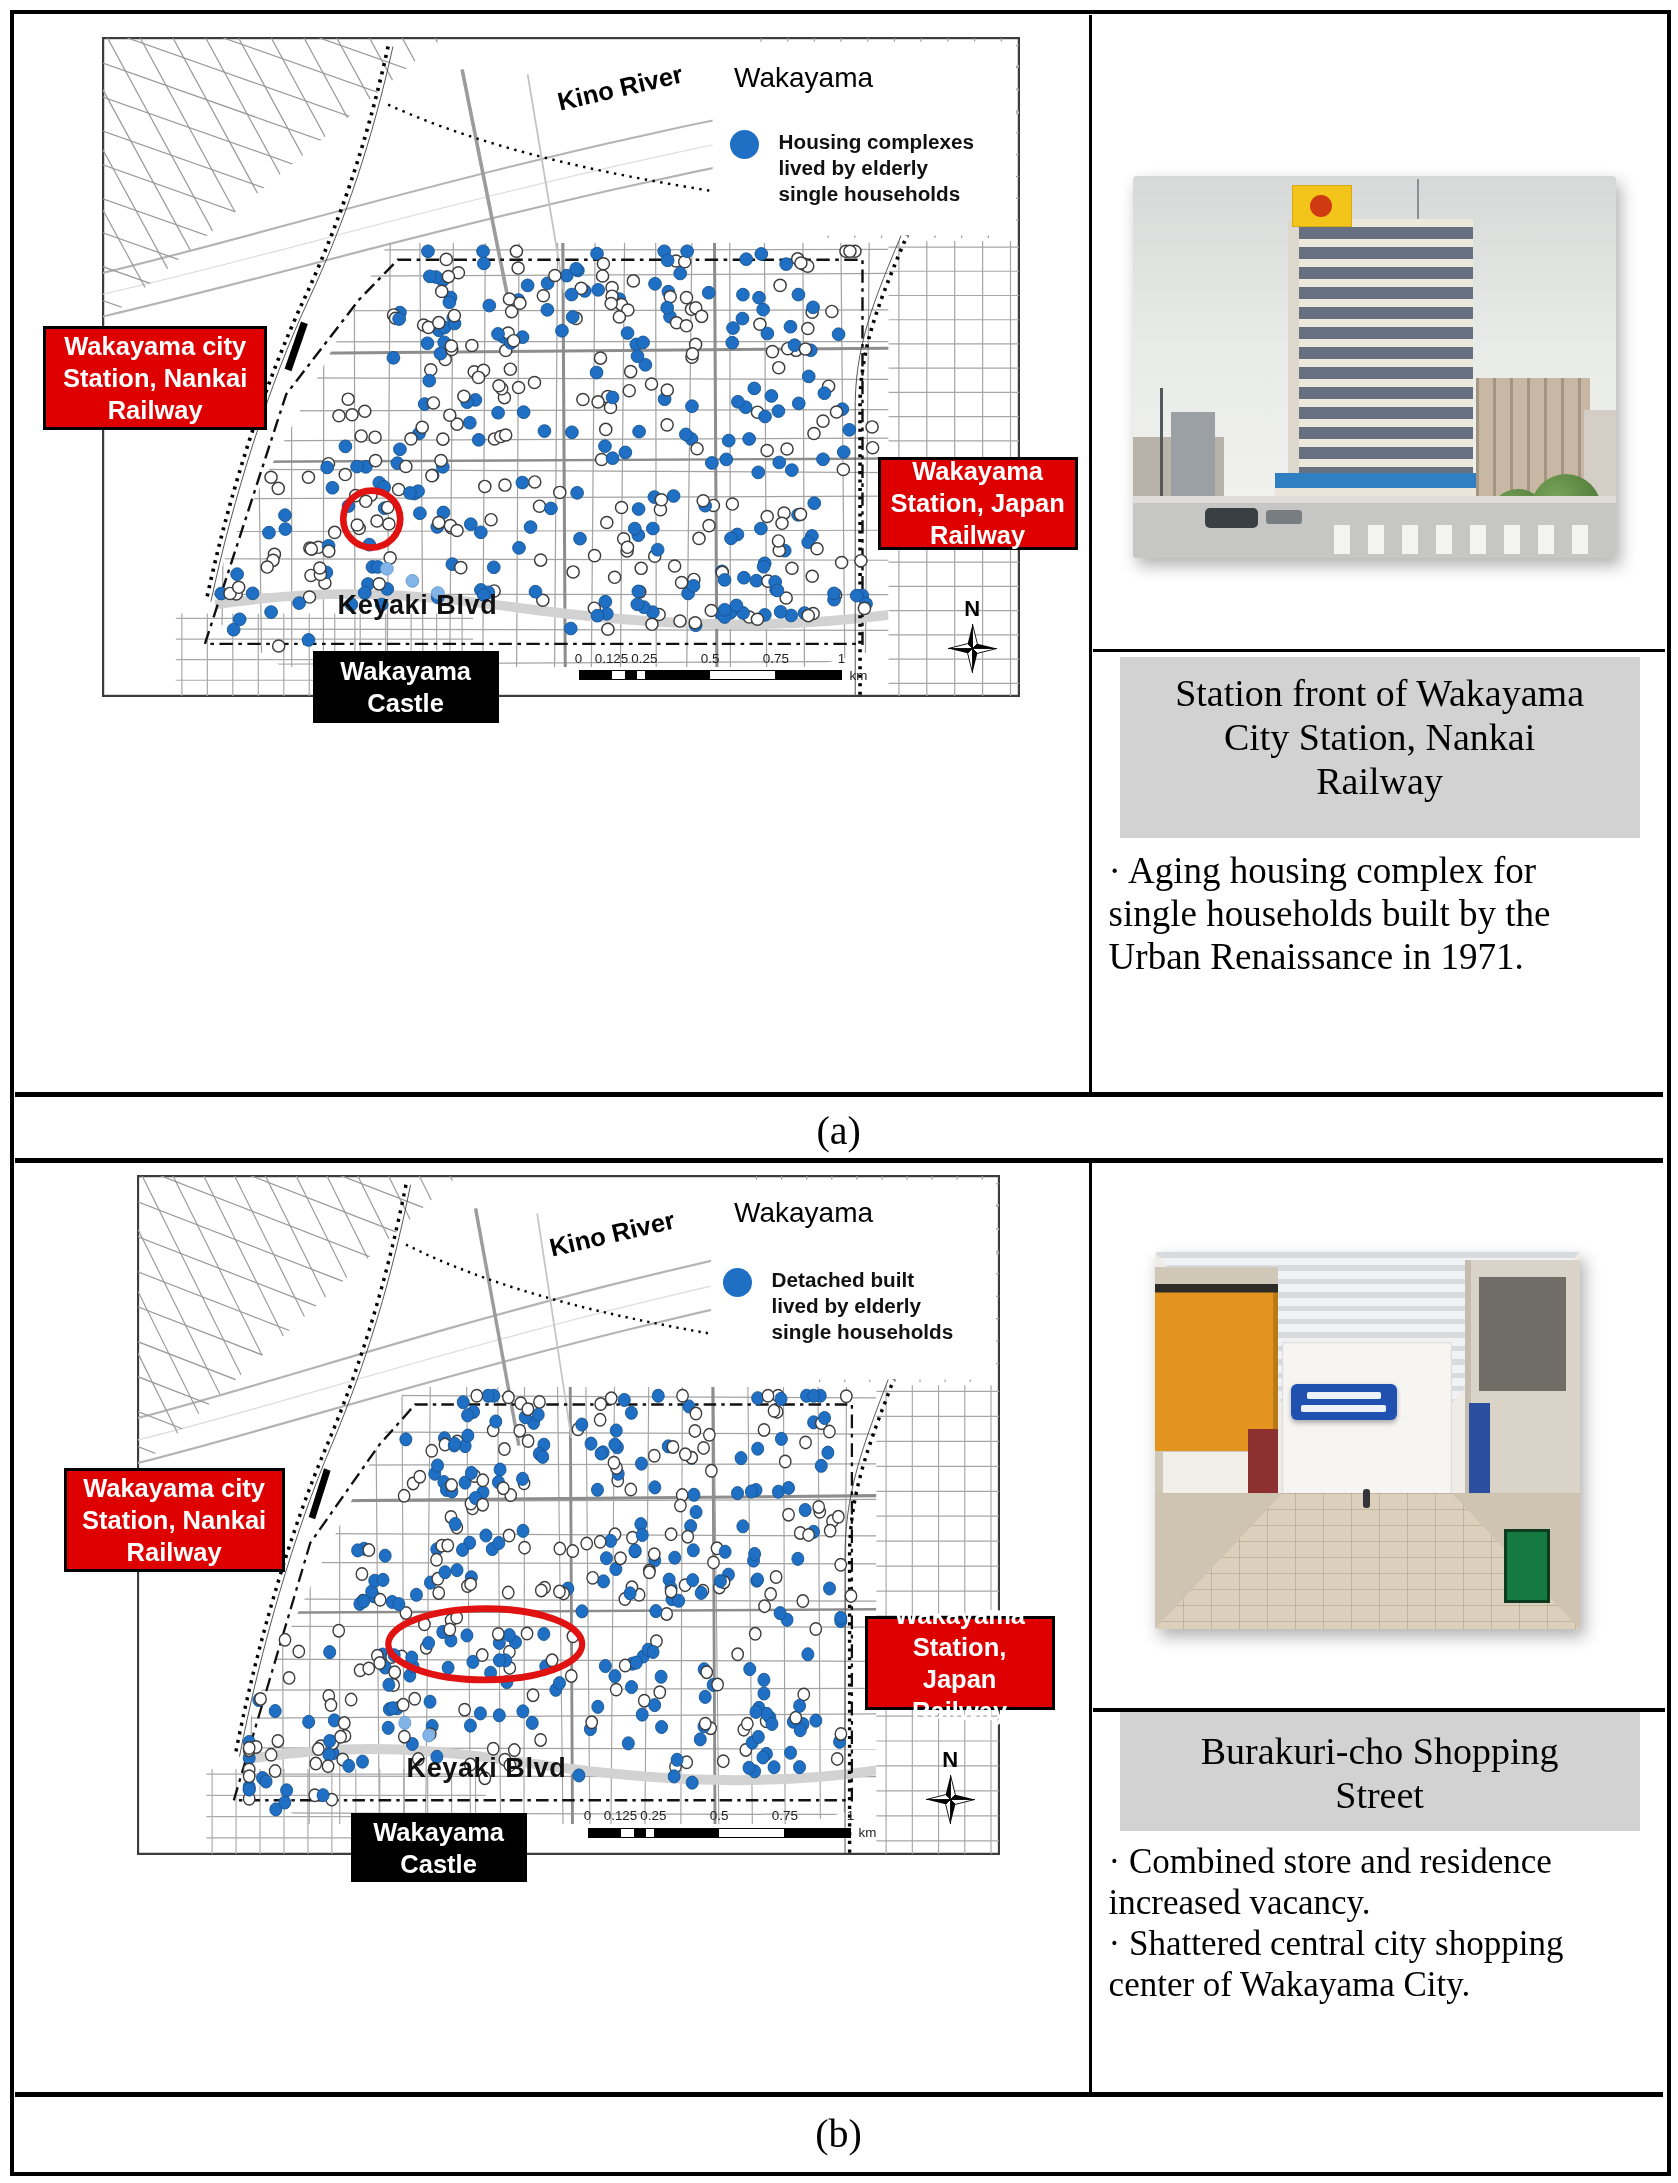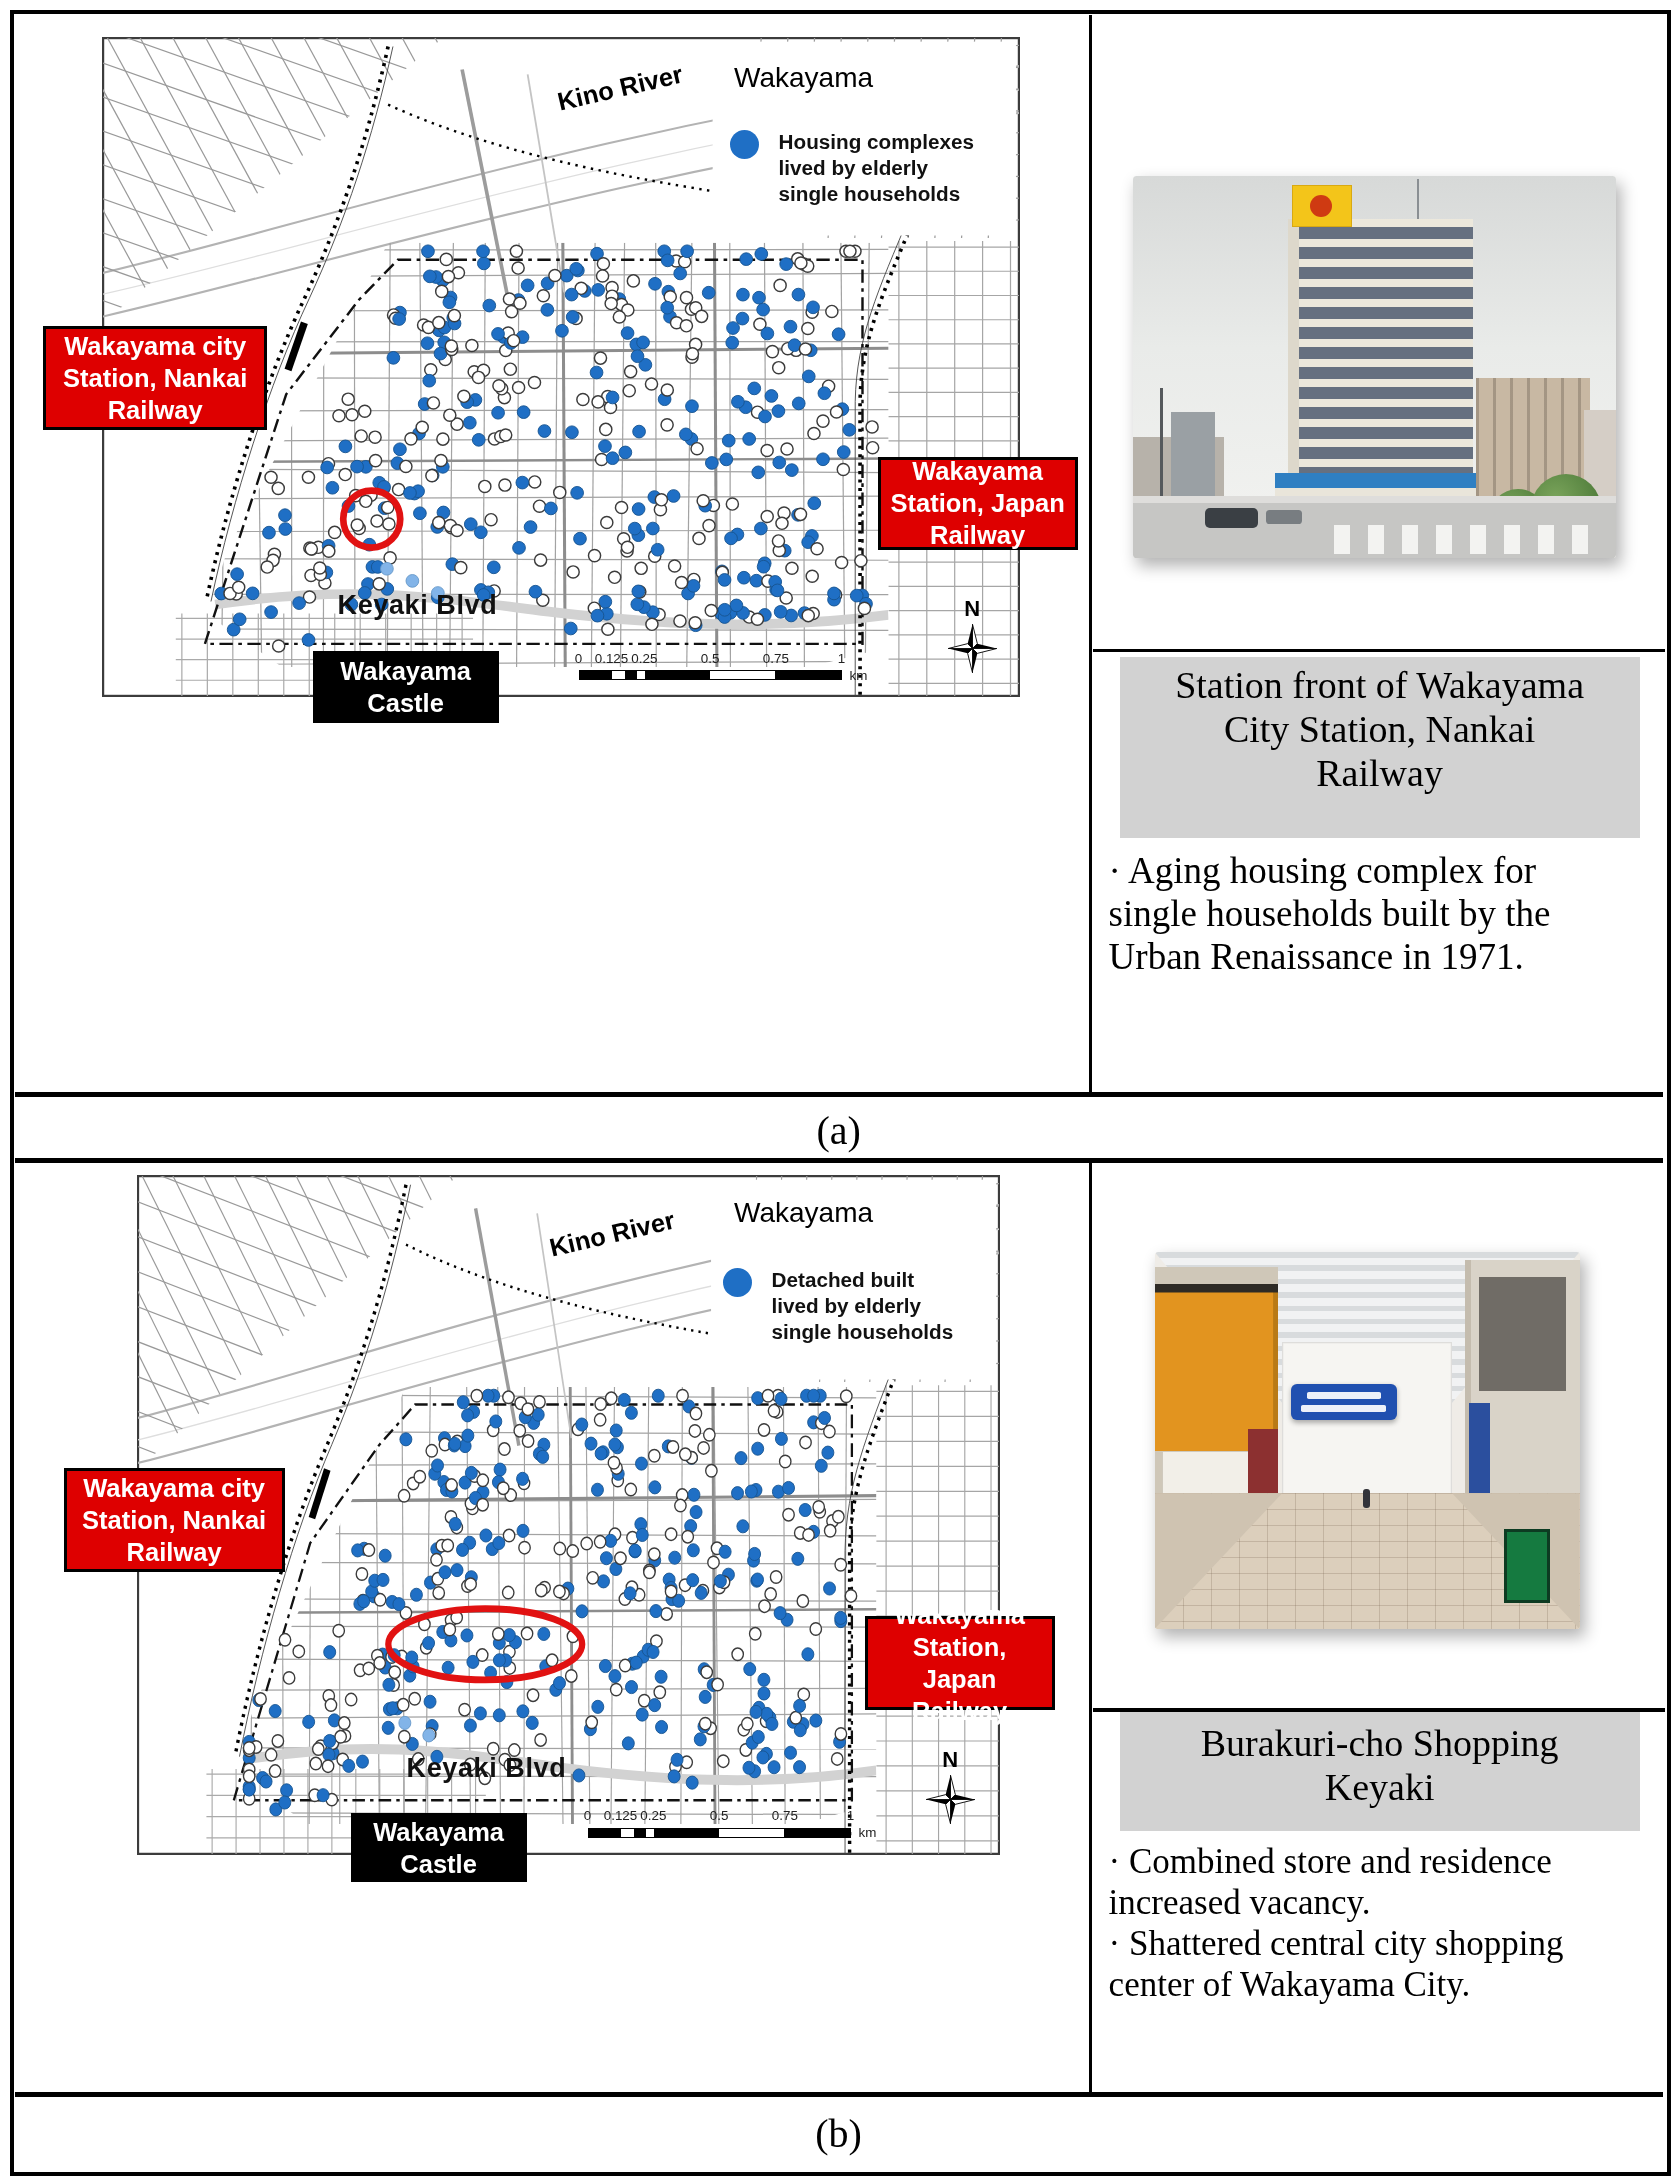--- a/index.html
+++ b/index.html
@@ -90,21 +90,21 @@
                 repeating-linear-gradient(180deg,rgba(120,100,80,.25) 0 1.2px,transparent 1.2px 16px);}
   .pb-floor .lt{left:0;top:0;width:30%;height:100%;background:#cfc3b1;clip-path:polygon(0 0,100% 0,0 100%);}
   .pb-floor .rt{right:0;top:0;width:30%;height:100%;background:#cfc3b1;clip-path:polygon(0 0,100% 0,100% 100%);}
   .pb-person{left:49%;bottom:32%;width:7.3px;height:19.5px;background:#33343a;border-radius:3px;}
   .pb-green{right:7%;bottom:7%;width:40px;height:68px;background:#157a40;border:3px solid #0d3b22;}
 
   
   .cap-title{position:absolute;background:var(--cgray,#D2D2D2);
              font-family:"Liberation Serif","DejaVu Serif",serif;font-size:38px;line-height:44px;
              text-align:center;box-sizing:border-box;padding-top:6px;}
-  .cap-title .inner{margin:0 auto;max-width:419px;}
+  .cap-title .inner{margin:8px auto;max-width:419px;}
   .bullets{position:absolute;font-family:"Liberation Serif","DejaVu Serif",serif;
            font-size:37px;line-height:43px;color:#000;}
   .bullets p{margin:0;}
   .bullets-b{font-size:35px;line-height:41px;}
   .row-label{position:absolute;left:14.6px;width:1648px;text-align:center;
              font-family:"Liberation Serif","DejaVu Serif",serif;font-size:40px;}
 </style>
 </head>
 <body>
 
@@ -1484,21 +1484,21 @@
           <i></i>
           <em></em>
         </div>
       <div class="pb-person"></div>
       <div class="pb-green"></div>
     </div>
 
     <div class="hdiv" style="top:545px;"></div>
 
     <div class="cap-title" style="left:1105px;top:549px;width:520px;height:119px;padding-top:8.5px;">
-      <div class="inner" style="max-width:450px;">Burakuri-cho Shopping Keyaki</div>
+      <div class="inner" style="max-width:450px;">Burakuri-cho Shopping Street</div>
     </div>
     <div class="bullets bullets-b" style="left:1094px;top:678px;width:486px;">
       <p>· Combined store and residence increased vacancy.</p>
       <p>· Shattered central city shopping center of Wakayama City.</p>
     </div>
   </section>
 
   <div class="hr" style="top:2092px;"></div>
   <div class="row-label" style="top:2110px;">(b)</div>
 </div>

